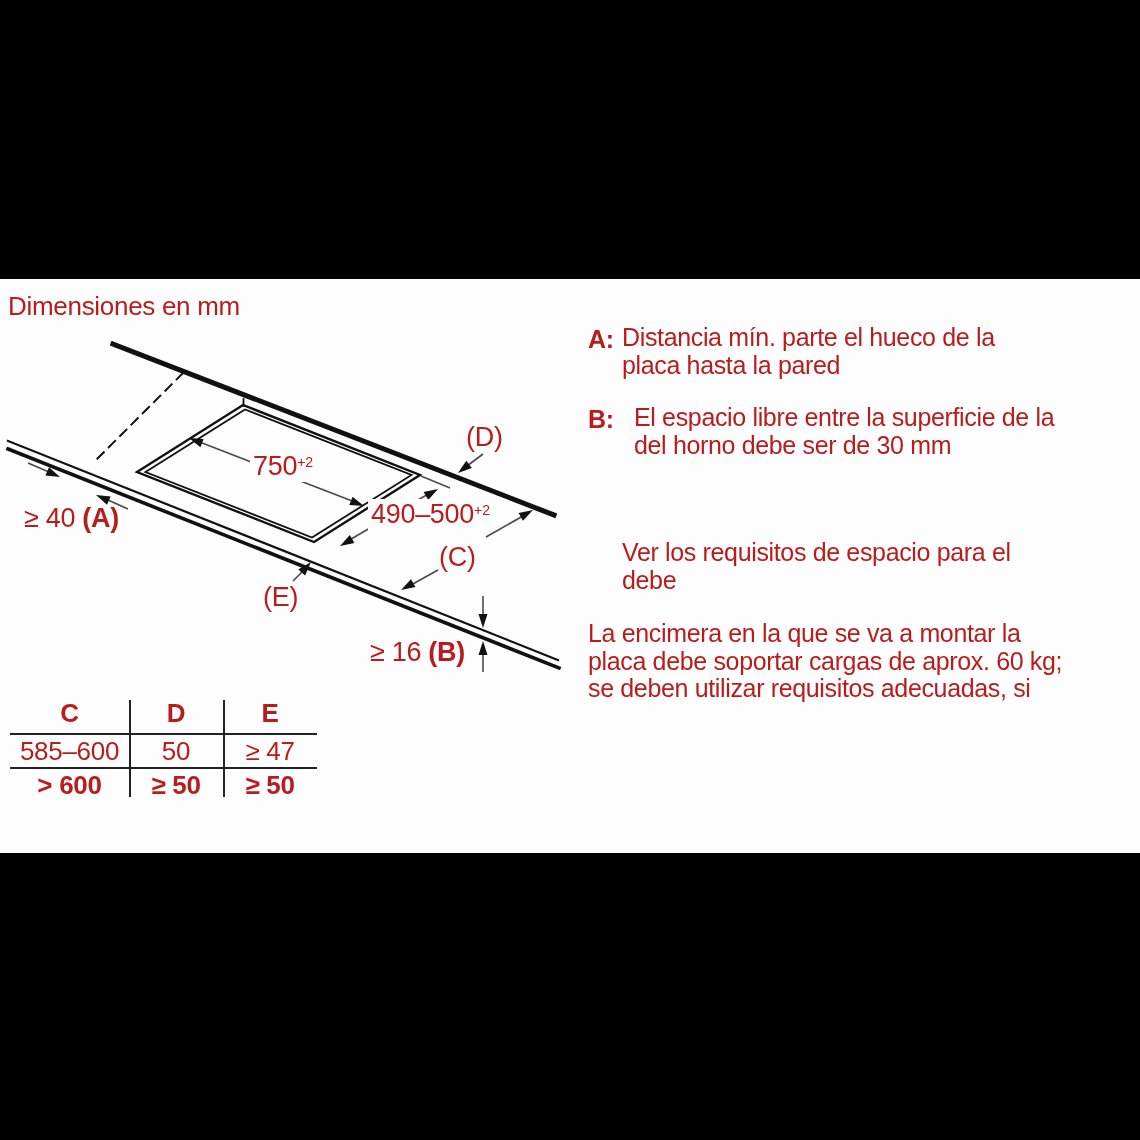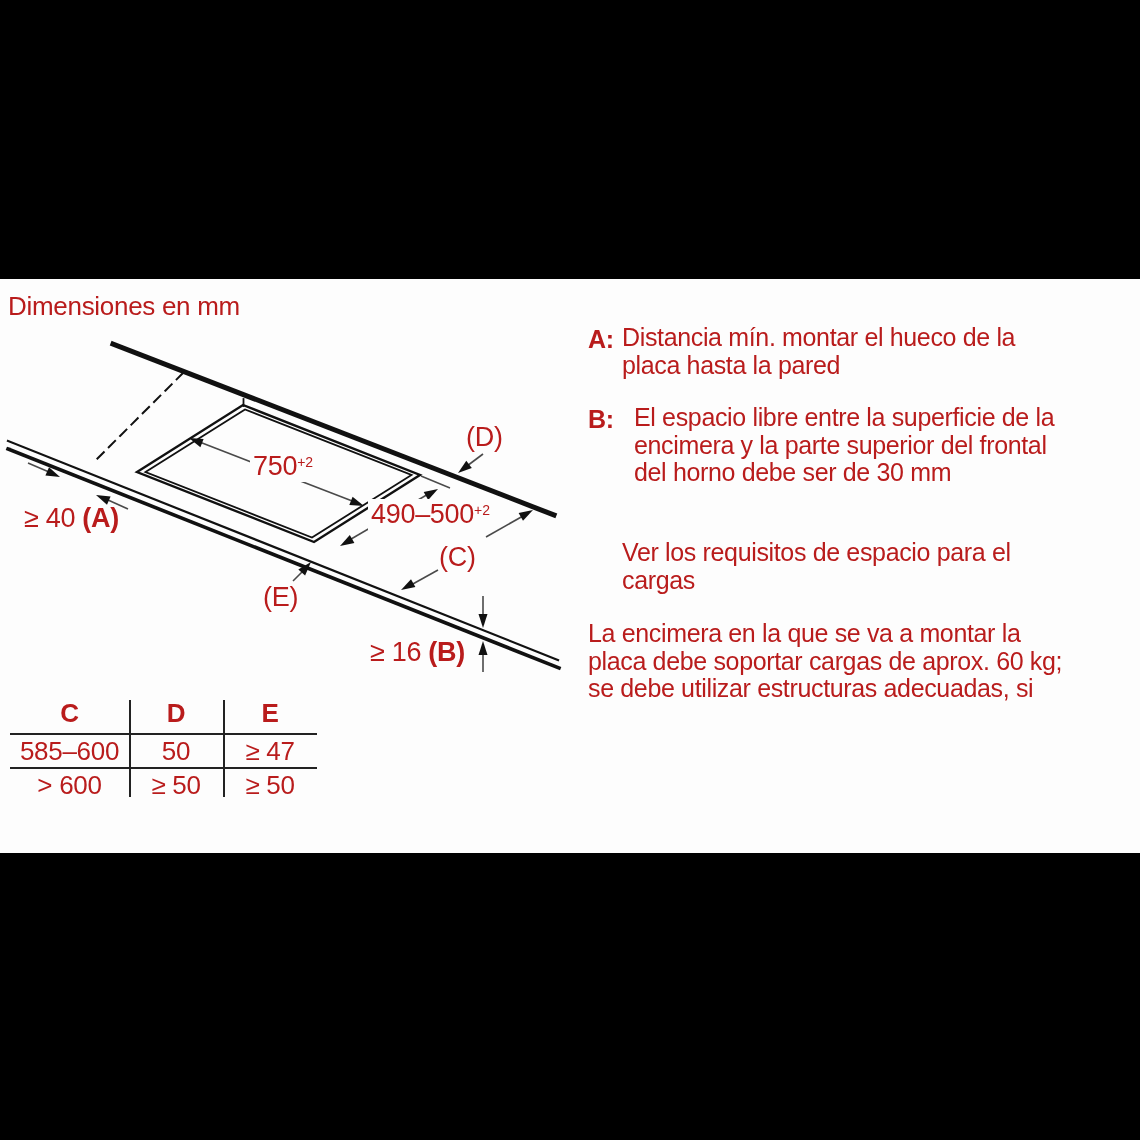--- a/index.html
+++ b/index.html
@@ -17,21 +17,21 @@
   
   .note{position:absolute;font-size:25px;line-height:27.5px;letter-spacing:-0.35px;white-space:nowrap;}
   .note-label{position:absolute;font-size:25px;font-weight:bold;letter-spacing:-0.35px;}
   
   #spec-table{position:absolute;left:10px;top:696px;width:308px;height:106px;}
   #spec-table .vline{position:absolute;top:4px;height:97px;width:2px;background:#222;}
   #spec-table .hline{position:absolute;left:0;width:307px;height:2px;background:#222;}
   #spec-table .cell{position:absolute;text-align:center;font-size:26px;letter-spacing:-0.3px;}
   #spec-table .hdr{font-weight:bold;}
   .c1{left:0;width:119px;} .c2{left:119px;width:94px;} .c3{left:213px;width:94px;}
-  .rhdr{top:2px;} .r1{top:40px;} .r2{top:74px;}
+  .rhdr{top:2px;} .r1{top:40px;} .r2{top:74px;font-weight:bold;}
 </style>
 </head>
 <body>
 
 <div id="page">
 
   <div id="bar-top" class="bar"></div>
   <div id="bar-bottom" class="bar"></div>
 
   <div id="title">Dimensiones en mm</div>
@@ -84,40 +84,39 @@
   <div class="dlabel masked" style="left:250px;top:451px;"><span>750</span><span class="sup">+2</span></div>
   <div class="dlabel masked" style="left:368px;top:499px;"><span>490–500</span><span class="sup">+2</span></div>
   <div class="dlabel b" style="left:466px;top:422px;">(D)</div>
   <div class="dlabel b" style="left:439px;top:542px;">(C)</div>
   <div class="dlabel b" style="left:263px;top:582px;">(E)</div>
   <div class="dlabel" style="left:370px;top:637px;text-align:center;"><span>≥ 16 </span><span class="b">(B)</span></div>
   <div class="dlabel" style="left:24px;top:503px;"><span>≥ 40 </span><span class="b">(A)</span></div>
 
   <div class="note-label" style="left:588px;top:325px;">A:</div>
   <div class="note" style="left:622px;top:324px;">
-    <div>Distancia mín. montar el hueco de la</div>
+    <div>Distancia mín. parte el hueco de la</div>
     <div>placa hasta la pared</div>
   </div>
 
   <div class="note-label" style="left:588px;top:405px;">B:</div>
   <div class="note" style="left:622px;top:404px;margin-left:12px;">
     <div>El espacio libre entre la superficie de la</div>
-    <div>encimera y la parte superior del frontal</div>
     <div>del horno debe ser de 30 mm</div>
   </div>
 
   <div class="note" style="left:622px;top:539px;">
     <div>Ver los requisitos de espacio para el</div>
-    <div>cargas</div>
+    <div>debe</div>
   </div>
 
   <div class="note" style="left:588px;top:620px;">
     <div>La encimera en la que se va a montar la</div>
     <div>placa debe soportar cargas de aprox. 60 kg;</div>
-    <div>se debe utilizar estructuras adecuadas, si</div>
+    <div>se deben utilizar requisitos adecuadas, si</div>
   </div>
 
   <div id="spec-table">
     <div class="vline" style="left:119px;"></div>
     <div class="vline" style="left:213px;"></div>
     <div class="hline" style="top:37px;"></div>
     <div class="hline" style="top:71px;"></div>
     <div class="cell hdr c1 rhdr">C</div>
     <div class="cell hdr c2 rhdr">D</div>
     <div class="cell hdr c3 rhdr">E</div>

